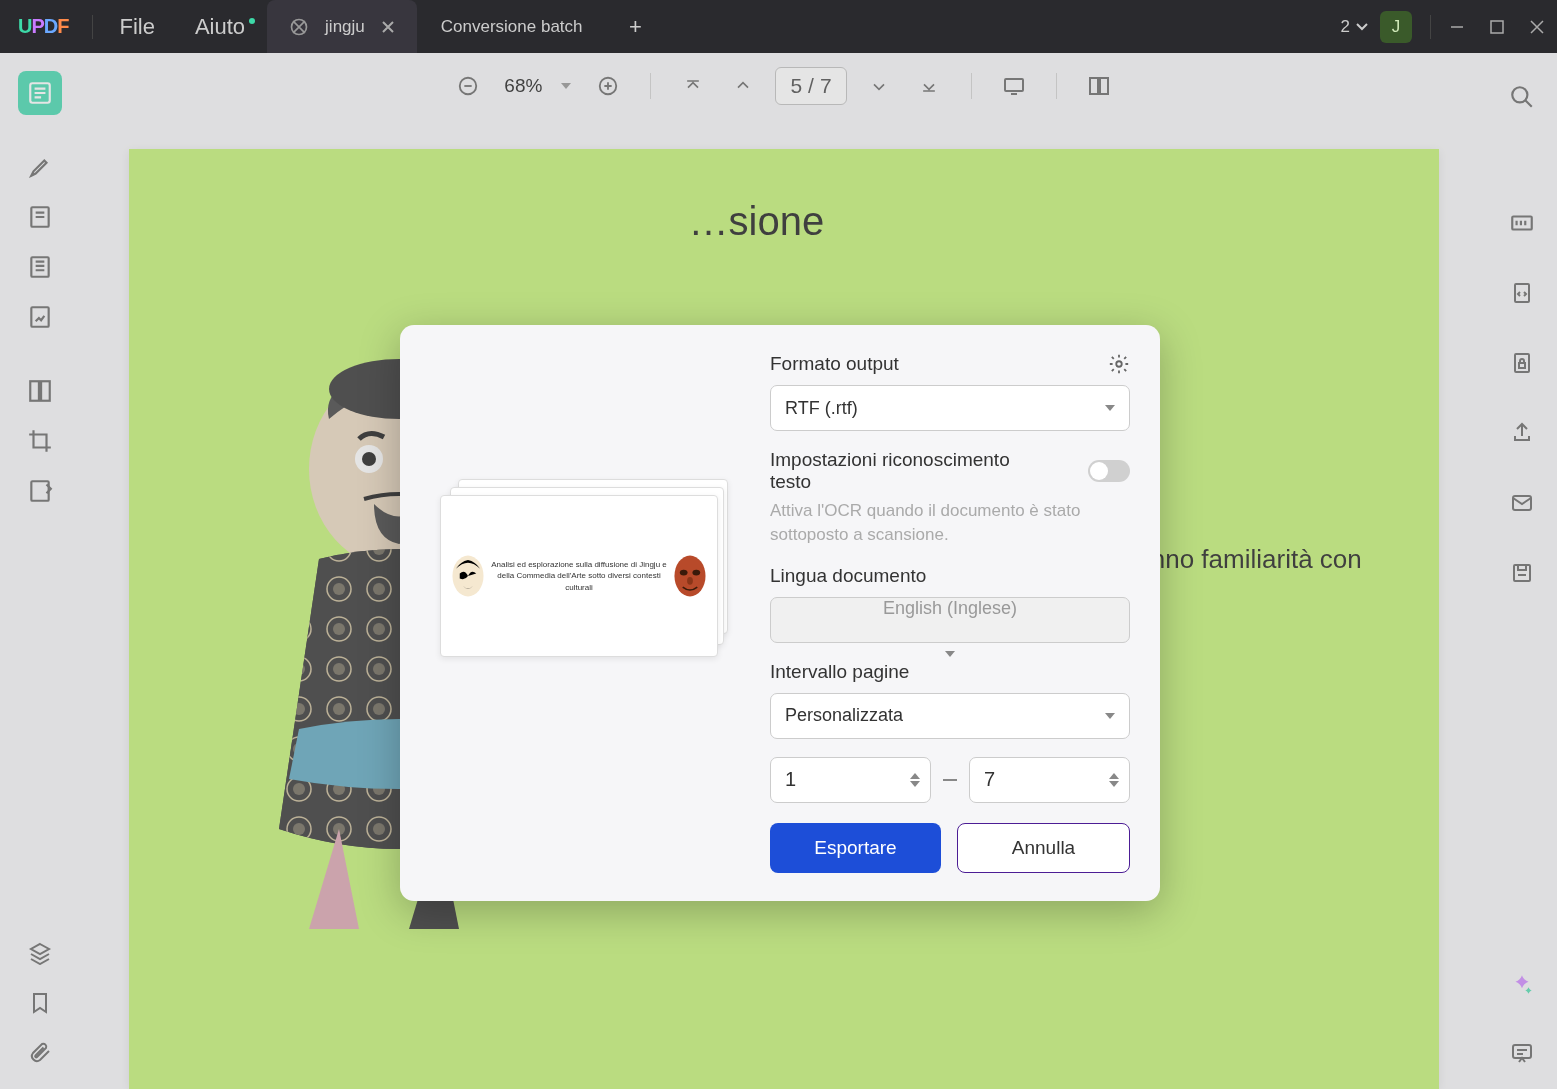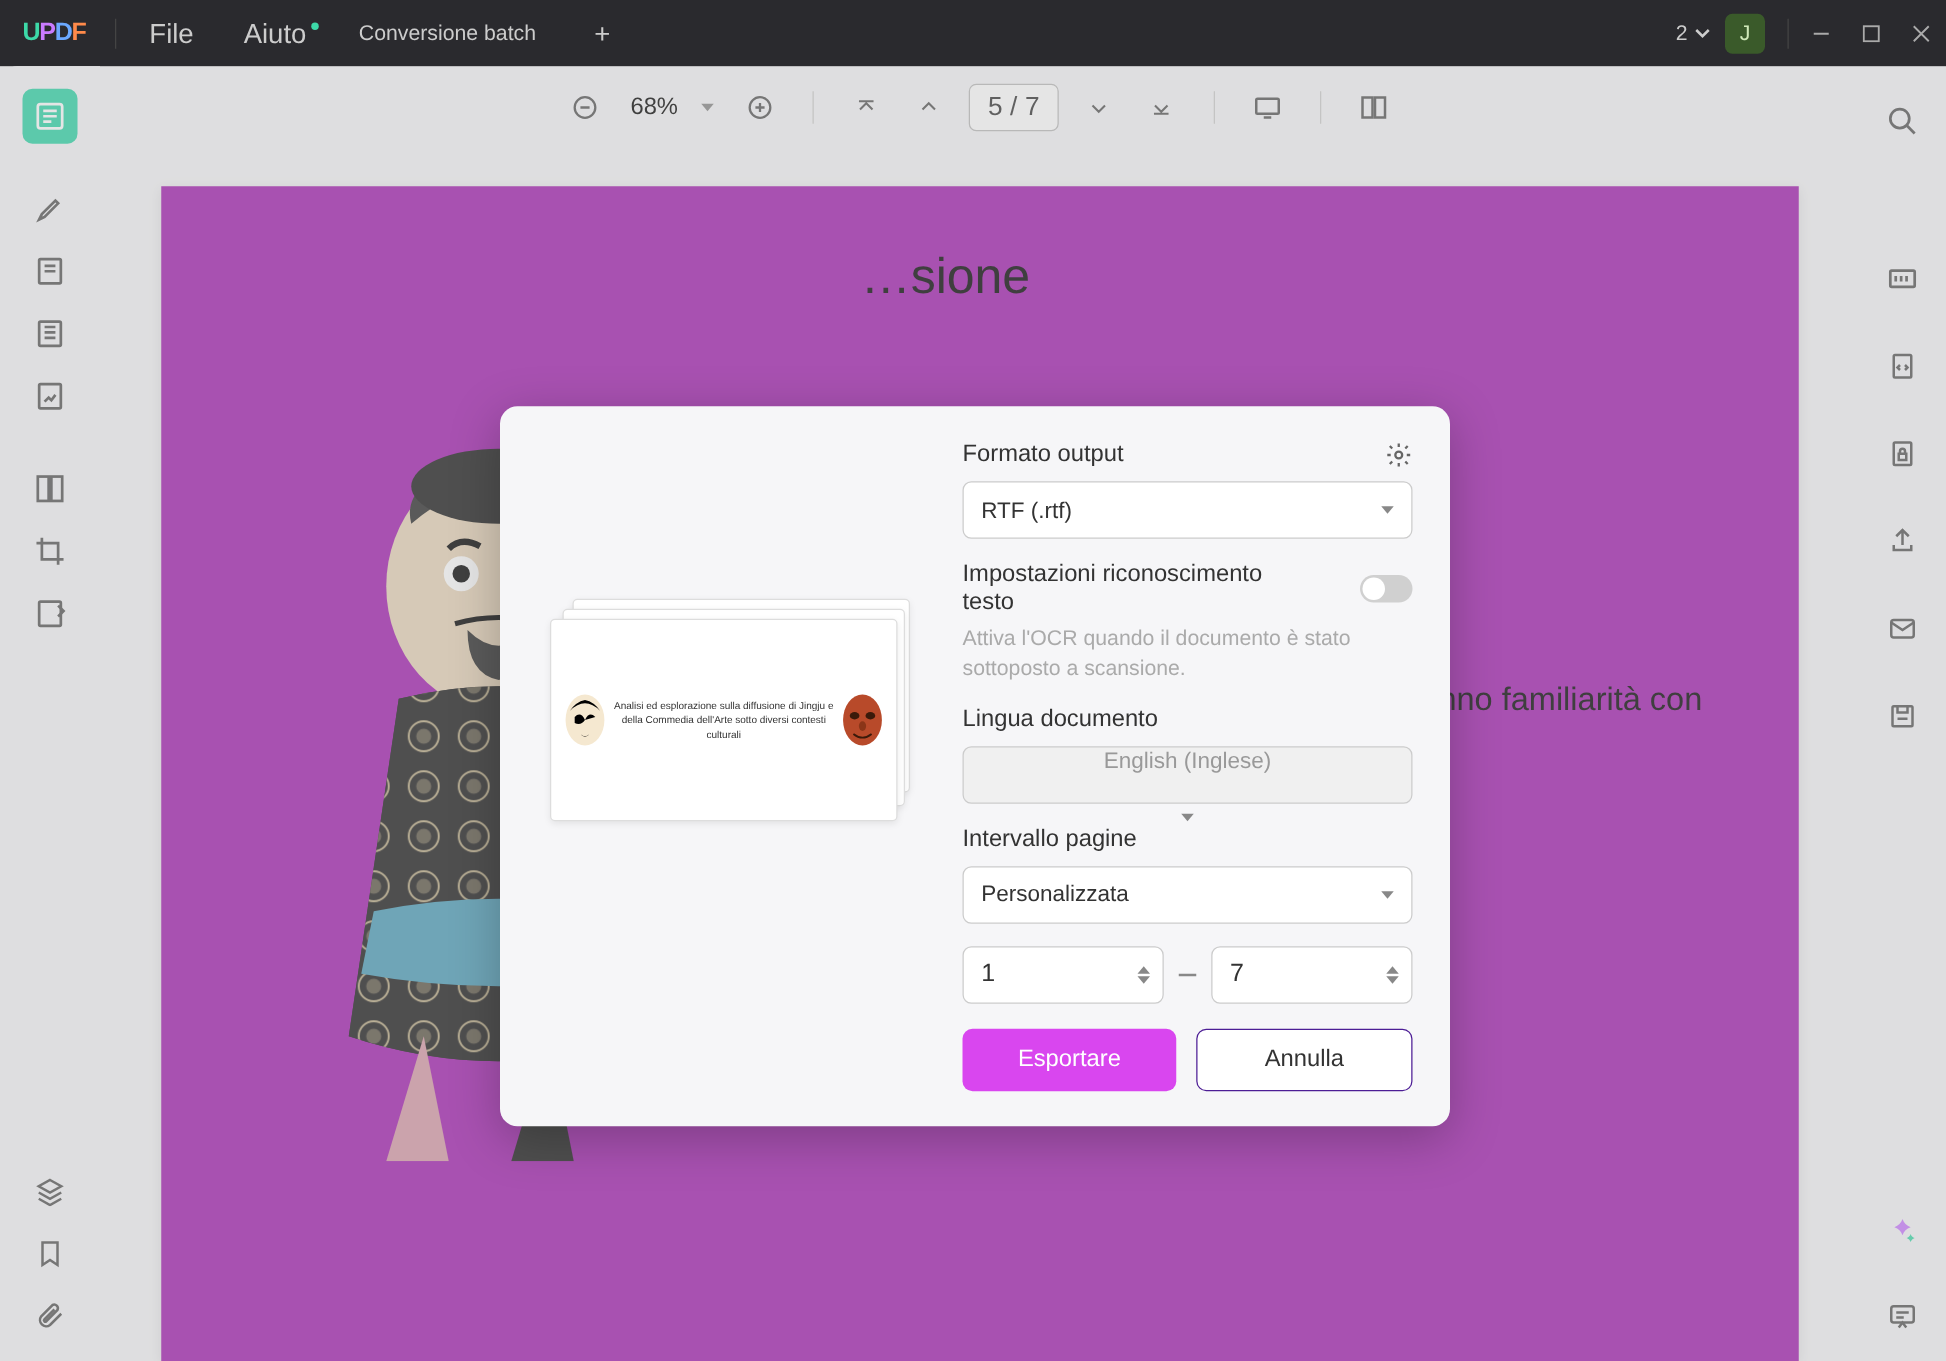--- a/index.html
+++ b/index.html
@@ -45,21 +45,21 @@
 
 .toolbar { height: 66px; display: flex; align-items: center; justify-content: center; gap: 14px; color: #555; }
 .tbtn { width: 36px; height: 36px; display: flex; align-items: center; justify-content: center; cursor: pointer; border-radius: 6px; }
 .zoom { display: flex; align-items: center; gap: 6px; }
 .zoomval { font-size: 19px; color: #000000; min-width: 50px; text-align: right; }
 .vsep { width: 1px; height: 26px; background: #ccc; margin: 0 10px; }
 .pagebox { border: 1px solid #bbb; border-radius: 6px; padding: 6px 14px; font-size: 21px; color: #333; background: #fff; display: flex; gap: 6px; }
 
 
 .docwrap { flex: 1; overflow: hidden; display: flex; justify-content: center; padding: 30px 20px 0; }
-.page { width: 1310px; background: #a21caf; box-shadow: 0 2px 10px rgba(0,0,0,.1); padding: 50px 60px; position: relative; font-family: Georgia, serif; color: #000; }
+.page { width: 1310px; background: #bef264; box-shadow: 0 2px 10px rgba(0,0,0,.1); padding: 50px 60px; position: relative; font-family: Georgia, serif; color: #000; }
 .page h1 { font-size: 40px; font-weight: 400; margin-bottom: 80px; margin-left: 500px; }
 .page .bullets { margin-left: 490px; font-size: 26px; line-height: 1.8; }
 .page .bullets li { margin-bottom: 24px; list-style: none; position: relative; padding-left: 30px; }
 .page .bullets li::before { content: "•"; position: absolute; left: 0; font-size: 26px; }
 .page .bullets li.bold { font-weight: 700; }
 .figure { position: absolute; left: 70px; top: 180px; width: 430px; height: 600px; }
 
 
 .overlay { position: absolute; inset: 0; background: rgba(180,180,180,.35); }
 
@@ -86,34 +86,48 @@
 .helptext { font-size: 17px; color: #aaa; line-height: 1.4; margin-top: 6px; }
 .range-row { display: flex; align-items: center; gap: 12px; }
 .numinput { flex: 1; height: 46px; border: 1px solid #ccc; border-radius: 7px; background: #fff; display: flex; align-items: center; padding: 0 10px 0 14px; font-size: 20px; color: #333; }
 .numinput .spinners { margin-left: auto; display: flex; flex-direction: column; gap: 2px; }
 .spin { width: 0; height: 0; border-left: 5px solid transparent; border-right: 5px solid transparent; }
 .spin.up { border-bottom: 6px solid #888; }
 .spin.down { border-top: 6px solid #888; }
 .dash { width: 14px; height: 2px; background: #888; }
 .btnrow { display: flex; gap: 16px; margin-top: 20px; }
 .btn { flex: 1; height: 50px; border-radius: 8px; font-size: 19px; display: flex; align-items: center; justify-content: center; cursor: pointer; }
-.btn.primary { background: #d946ef; color: #fff; }
+.btn.primary { background: #1d4ed8; color: #fff; }
 .btn.secondary { background: #fff; border: 1px solid #4c1d95; color: #333; }
 .gear { width: 22px; height: 22px; color: #666; cursor: pointer; }
 
 svg { display: block; }
 </style>
 </head>
 <body>
 
 <div class="titlebar">
   <div class="logo"><span class="u">U</span><span class="p">P</span><span class="d">D</span><span class="f">F</span></div>
   <div class="tsep"></div>
   <div class="menu-item">File</div>
   <div class="menu-item"><span>Aiuto</span><span class="dot"></span></div>
+  <div class="tab active">
+    <span class="tab-icon">
+      <svg viewBox="0 0 24 24" width="20" height="20" fill="none" stroke="currentColor" stroke-width="2">
+          <circle cx="12" cy="12" r="9"></circle>
+          <path d="M5 5l14 14M19 5L5 19"></path>
+        </svg>
+    </span>
+    <span>jingju</span>
+    <span class="close">
+      <svg viewBox="0 0 14 14" width="14" height="14" stroke="currentColor" stroke-width="2">
+          <path d="M2 2l10 10M12 2L2 12"></path>
+        </svg>
+    </span>
+  </div>
   <div class="tab">
     <span>Conversione batch</span>
   </div>
   <div class="newtab">+</div>
   <div class="spacer"></div>
   <div class="tcount">
     <span>2</span>
     <svg viewBox="0 0 12 8" width="12" height="8" stroke="currentColor" stroke-width="2" fill="none">
         <path d="M1 1l5 5 5-5"></path>
       </svg>

